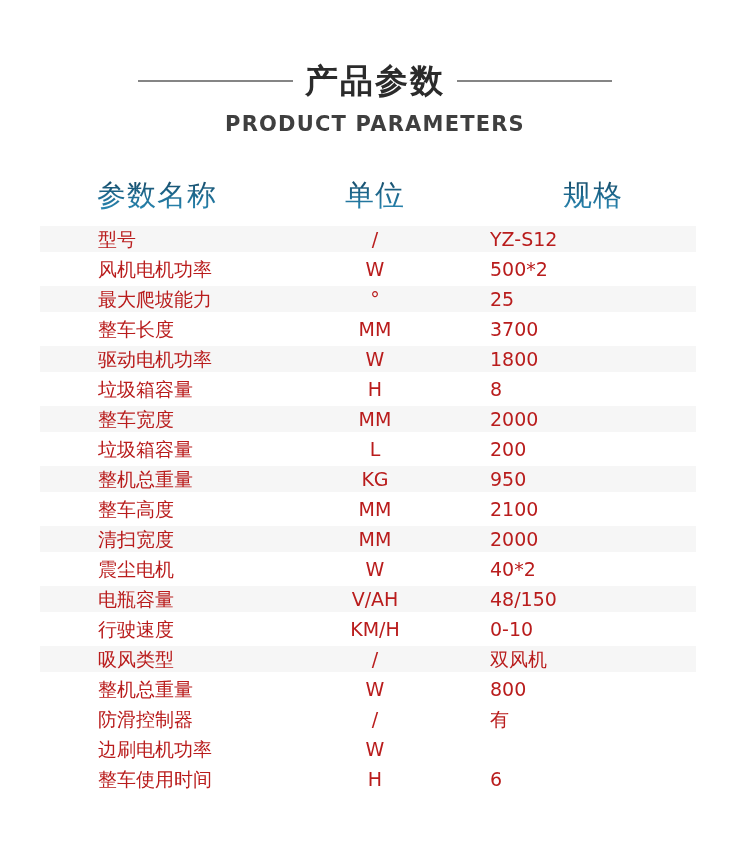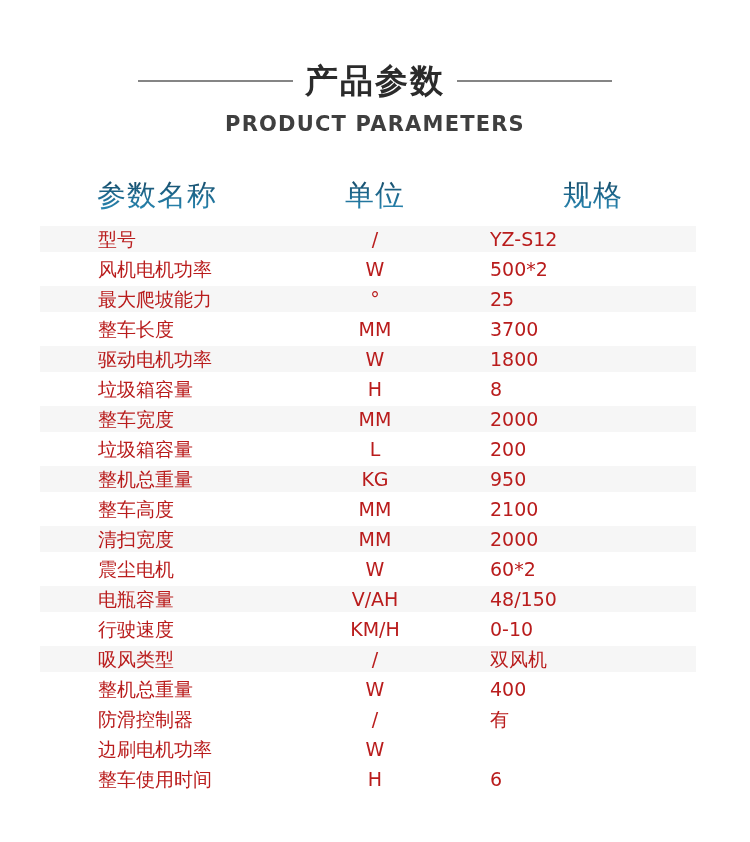--- a/index.html
+++ b/index.html
@@ -175,21 +175,21 @@
 
   <div class="param-row grid-cols shaded">
     <span class="cell name">清扫宽度</span>
     <span class="cell unit">MM</span>
     <span class="cell spec">2000</span>
   </div>
 
   <div class="param-row grid-cols">
     <span class="cell name">震尘电机</span>
     <span class="cell unit">W</span>
-    <span class="cell spec">60*2</span>
+    <span class="cell spec">40*2</span>
   </div>
 
   <div class="param-row grid-cols shaded">
     <span class="cell name">电瓶容量</span>
     <span class="cell unit">V/AH</span>
     <span class="cell spec">48/150</span>
   </div>
 
   <div class="param-row grid-cols">
     <span class="cell name">行驶速度</span>
@@ -199,21 +199,21 @@
 
   <div class="param-row grid-cols shaded">
     <span class="cell name">吸风类型</span>
     <span class="cell unit">/</span>
     <span class="cell spec">双风机</span>
   </div>
 
   <div class="param-row grid-cols">
     <span class="cell name">整机总重量</span>
     <span class="cell unit">W</span>
-    <span class="cell spec">400</span>
+    <span class="cell spec">800</span>
   </div>
 
   <div class="param-row grid-cols">
     <span class="cell name">防滑控制器</span>
     <span class="cell unit">/</span>
     <span class="cell spec">有</span>
   </div>
 
   <div class="param-row grid-cols">
     <span class="cell name">边刷电机功率</span>

